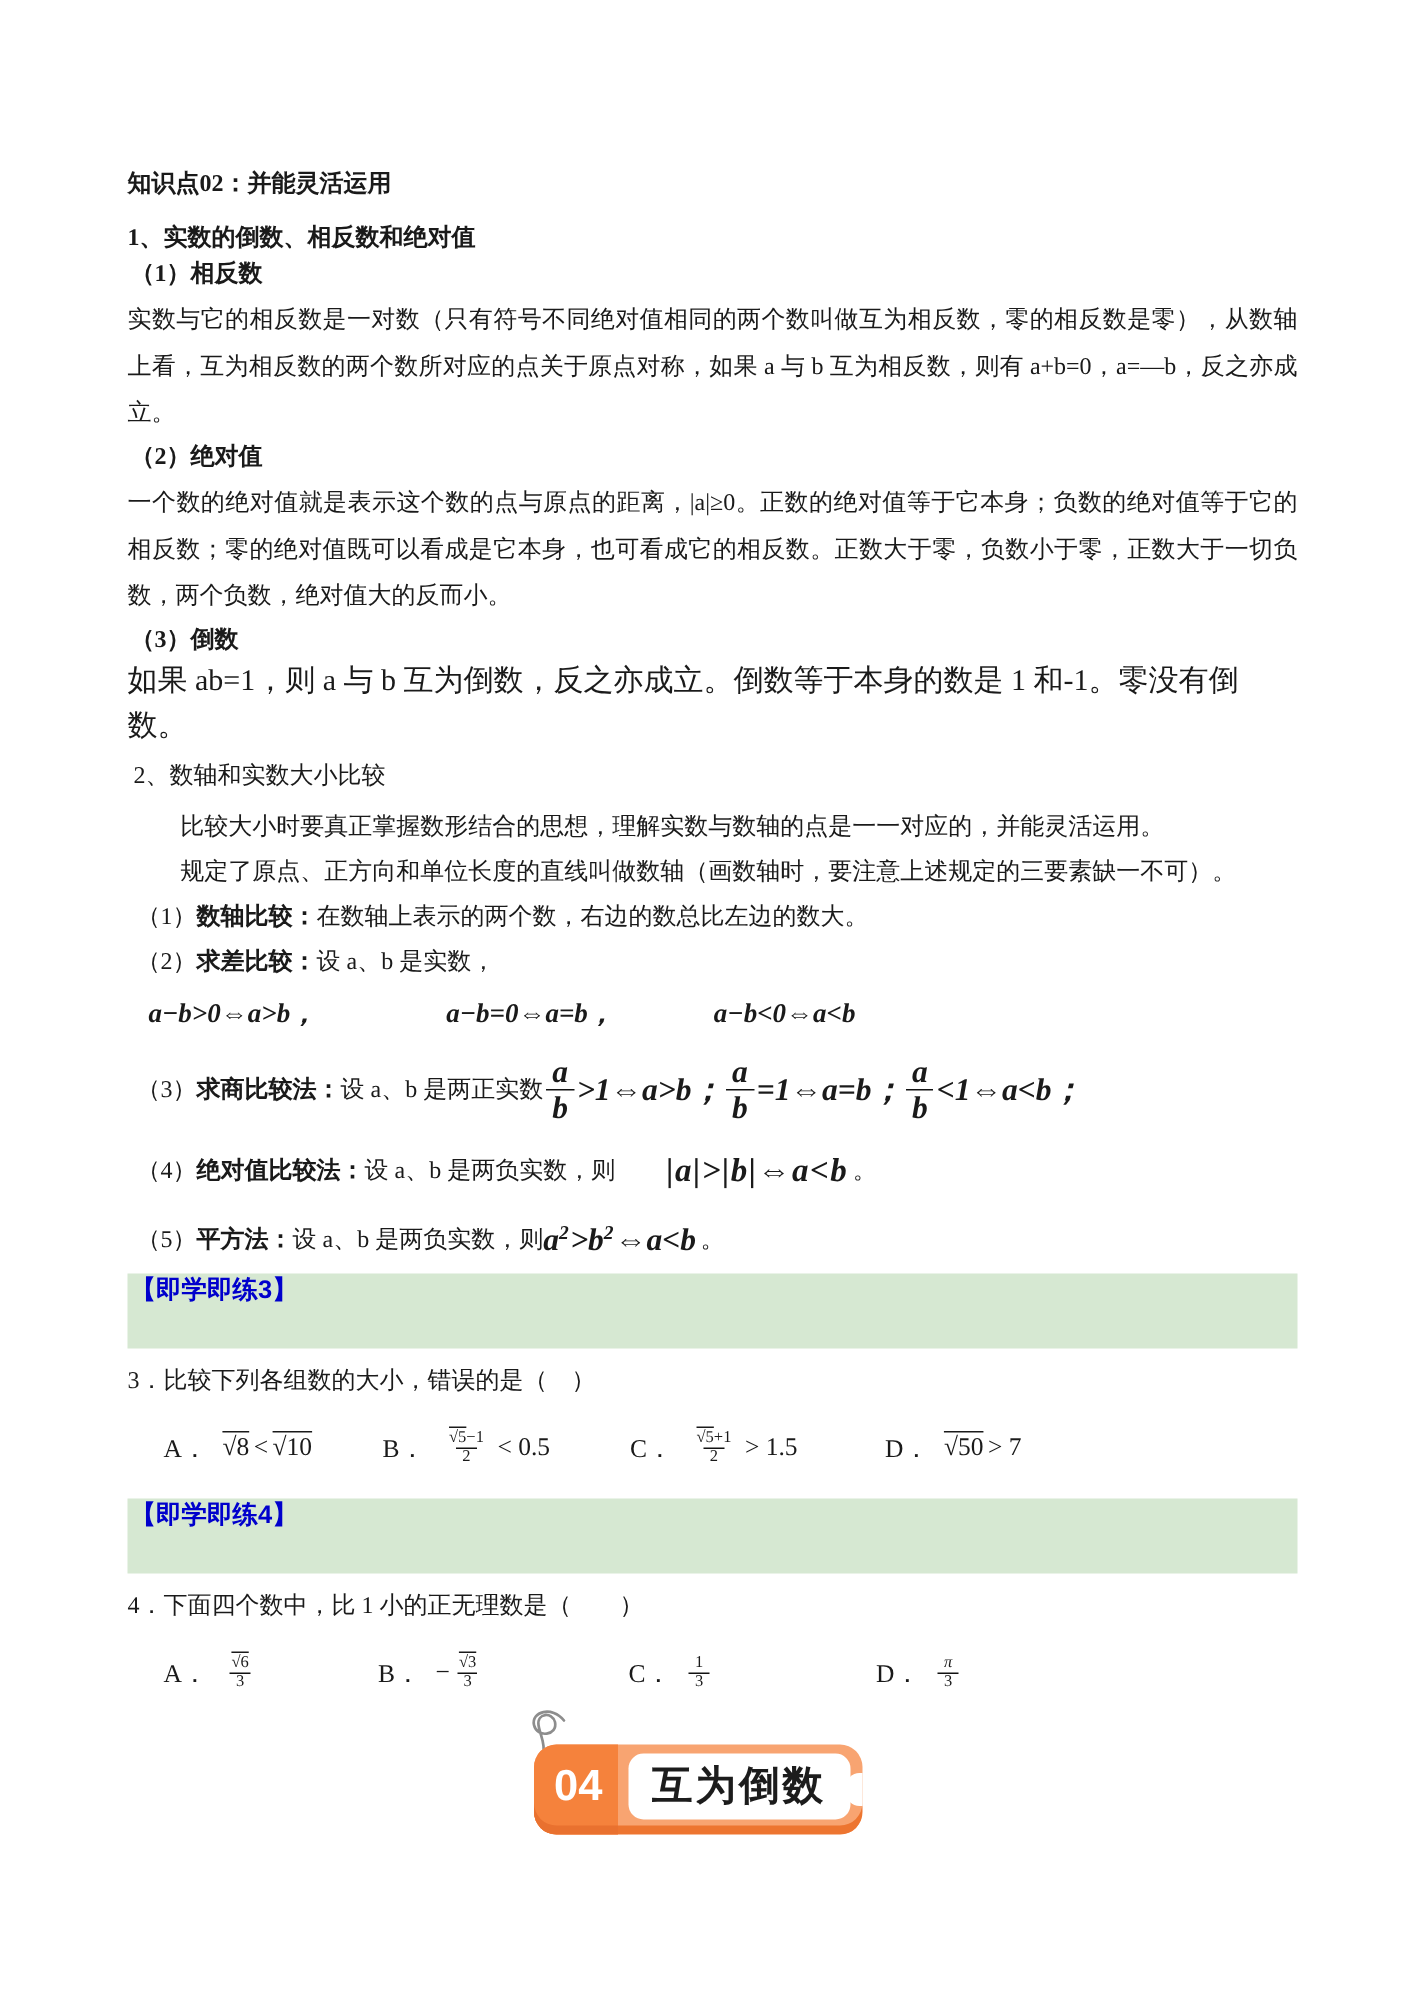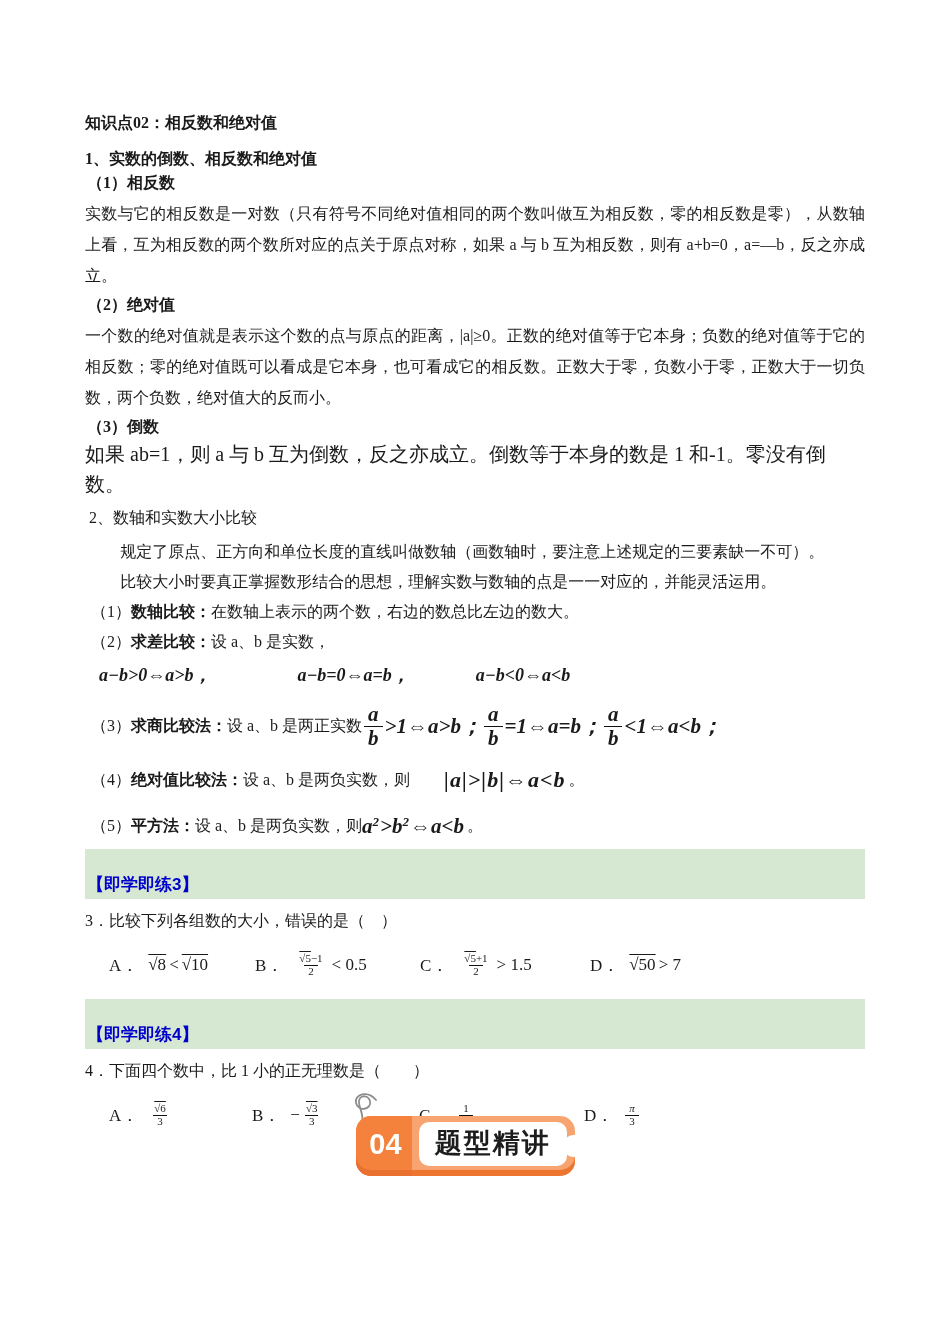--- a/index.html
+++ b/index.html
@@ -30,39 +30,39 @@
   .fm-big{font-size:22px;letter-spacing:1px;padding-left:34px;}
   .fm-sq{font-size:21px;}
   .fm-sq sup{font-size:13px;font-style:italic;vertical-align:7px;margin-right:1px;}
   .frac{display:inline-flex;flex-direction:column;align-items:center;vertical-align:middle;
         line-height:1.08;margin:0 2px;}
   .frac .fden{border-top:1.6px solid #111;padding:0 4px;}
   .frac .fnum{padding:0 4px;}
   .tail-dot{font-size:16px;font-style:normal;margin-left:3px;}
 
   
-  .green-bar{width:780px;height:50px;background:#D6E8D2;display:flex;align-items:flex-end;
+  .green-bar{width:780px;height:50px;background:#D6E8D2;display:flex;align-items:flex-start;
              margin-top:5px;}
   .green-bar span{font-family:"Liberation Sans","DejaVu Sans",sans-serif;font-weight:bold;
                   font-size:17px;color:#0000CC;padding:0 0 3px 2px;line-height:22px;}
 
   .stem{font-size:16px;line-height:24px;margin:10px 0 0 0;}
   .q-options{display:flex;align-items:center;height:58px;padding-left:24px;margin-top:3px;}
   .opt{display:flex;align-items:center;font-size:17px;}
   .opt-label{margin-right:10px;}
   .om{font-size:17px;display:inline-flex;align-items:center;}
   .sqrt{text-decoration:overline;}
   .cmp{margin:0 3px;}
   .w146{width:146px;}.w165{width:165px;}.w170{width:170px;}
   .w143{width:143px;}.w167{width:167px;}.w165b{width:165px;}
   .opt .frac{font-size:11px;}
   .pi{font-style:italic;}
 
   
-  .badge-area{position:absolute;left:0;top:1116px;width:931px;display:flex;justify-content:center;}
+  .badge-area{position:absolute;left:0;top:1163px;width:931px;display:flex;justify-content:center;}
   .badge-wrap{position:relative;}
   .curl{position:absolute;left:-10px;top:-30px;}
   .badge{position:relative;display:flex;align-items:stretch;background:#F8A471;border-radius:15px;
          box-shadow:inset 0 -6px 0 #ED7530;padding:6px 8px 10px 0;}
   .badge-num{display:flex;align-items:center;background:#F5823C;margin:-6px 0 -10px 0;
              padding:4px 10px 8px 13px;border-radius:15px 0 0 15px;
              box-shadow:inset 0 -6px 0 #E9712F;
              color:#ffffff;font-family:"Liberation Sans","DejaVu Sans",sans-serif;
              font-weight:bold;font-size:29px;}
   .badge-label{display:flex;align-items:center;background:#ffffff;border-radius:10px;margin-left:7px;
@@ -70,35 +70,35 @@
                font-weight:bold;font-size:27px;color:#1c1c1c;letter-spacing:2px;}
   .badge-notch{position:absolute;right:0;top:50%;transform:translateY(-50%);
                width:11px;height:22px;background:#ffffff;border-radius:9px 0 0 9px;}
 </style>
 </head>
 <body>
 
 <div class="page">
   <div class="content">
 
-    <p class="t-bold">知识点02：相反数和绝对值</p>
+    <p class="t-bold">知识点02：并能灵活运用</p>
     <p class="t-bold mt16">1、实数的倒数、相反数和绝对值</p>
 
     <p class="h3 mt14">（1）相反数</p>
     <p class="body-p">实数与它的相反数是一对数（只有符号不同绝对值相同的两个数叫做互为相反数，零的相反数是零），从数轴上看，互为相反数的两个数所对应的点关于原点对称，如果 a 与 b 互为相反数，则有 a+b=0，a=—b，反之亦成立。</p>
 
     <p class="h3">（2）绝对值</p>
     <p class="body-p">一个数的绝对值就是表示这个数的点与原点的距离，|a|≥0。正数的绝对值等于它本身；负数的绝对值等于它的相反数；零的绝对值既可以看成是它本身，也可看成它的相反数。正数大于零，负数小于零，正数大于一切负数，两个负数，绝对值大的反而小。</p>
 
     <p class="h3">（3）倒数</p>
     <p class="one-line">如果 ab=1，则 a 与 b 互为倒数，反之亦成立。倒数等于本身的数是 1 和-1。零没有倒数。</p>
 
     <p class="plain">2、数轴和实数大小比较</p>
+    <p class="indent">比较大小时要真正掌握数形结合的思想，理解实数与数轴的点是一一对应的，并能灵活运用。</p>
     <p class="indent">规定了原点、正方向和单位长度的直线叫做数轴（画数轴时，要注意上述规定的三要素缺一不可）。</p>
-    <p class="indent">比较大小时要真正掌握数形结合的思想，理解实数与数轴的点是一一对应的，并能灵活运用。</p>
 
     <p class="item"><span>（1）</span><b>数轴比较：</b><span>在数轴上表示的两个数，右边的数总比左边的数大。</span></p>
 
     <p class="item"><span>（2）</span><b>求差比较：</b><span>设 a、b 是实数，</span></p>
 
     <div class="fm-row">
       <span class="fm g1">a−b&gt;0⇔a&gt;b，</span>
       <span class="fm g2">a−b=0⇔a=b，</span>
       <span class="fm">a−b&lt;0⇔a&lt;b</span>
     </div>
@@ -239,18 +239,18 @@
   </div>
 
   <div class="badge-area">
     <div class="badge-wrap">
       <svg class="curl" width="50" height="52" viewBox="0 0 50 52">
         <path d="M30,14 C22,4 8,8 10,17 C12,26 26,24 24,15 C22,8 12,9 13,17 C14,24 18,30 16,36" fill="none" stroke="#8d8d8d" stroke-width="1.8" stroke-linecap="round"></path>
         <path d="M16,38 l3,4 l-4,2 z" fill="#8d8d8d"></path>
       </svg>
       <div class="badge">
         <span class="badge-num">04</span>
-        <span class="badge-label">题型精讲</span>
+        <span class="badge-label">互为倒数</span>
         <span class="badge-notch"></span>
       </div>
     </div>
   </div>
 </div>
 
 </body></html>

